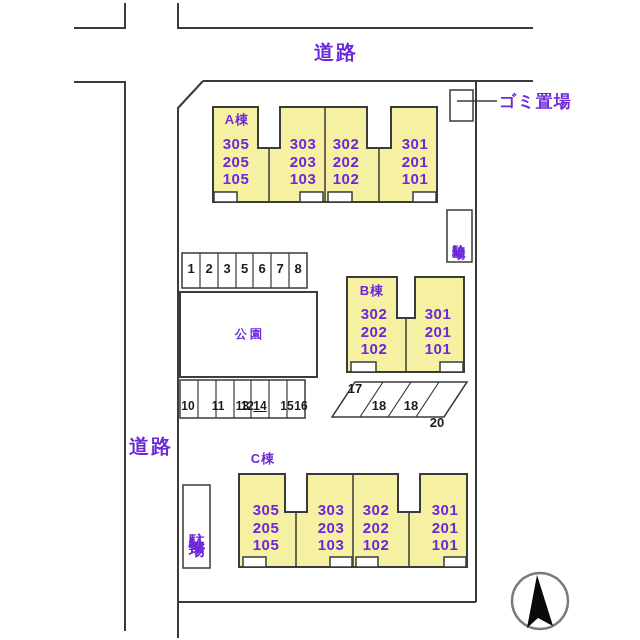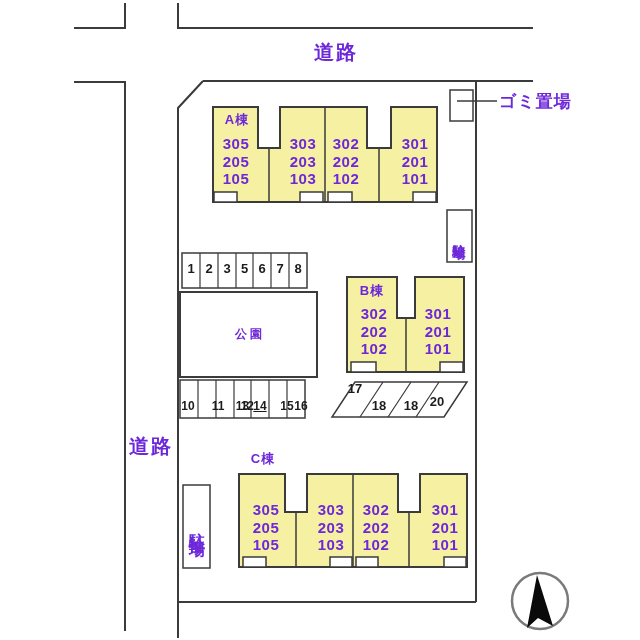--- a/index.html
+++ b/index.html
@@ -166,15 +166,15 @@
   <div class="pnum pnum2" style="left:198px;top:400px;width:40px;">11</div>
   <div class="pnum pnum2" style="left:232px;top:400px;width:22px;text-align:right;">12</div>
   <div class="pnum pnum2" style="left:234px;top:400px;width:17px;">13</div>
   <div class="pnum pnum2" style="left:251px;top:400px;width:18px;text-decoration:underline;">14</div>
   <div class="pnum pnum2" style="left:269px;top:400px;width:36px;">15</div>
   <div class="pnum pnum2" style="left:287px;top:400px;width:28px;">16</div>
 
   <div class="pnum" style="left:344px;top:382px;width:22px;">17</div>
   <div class="pnum" style="left:368px;top:399px;width:22px;">18</div>
   <div class="pnum" style="left:400px;top:399px;width:22px;">18</div>
-  <div class="pnum" style="left:426px;top:395px;width:22px;">20</div>
+  <div class="pnum" style="left:426px;top:416px;width:22px;">20</div>
 
 </div>
 
 </body></html>

